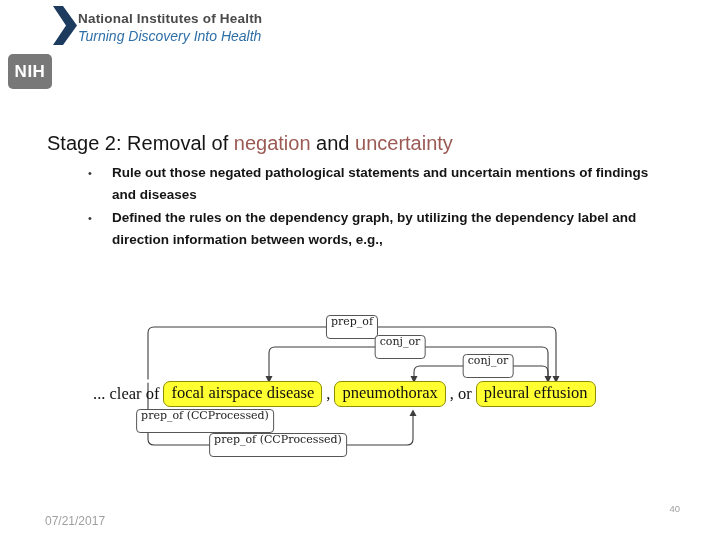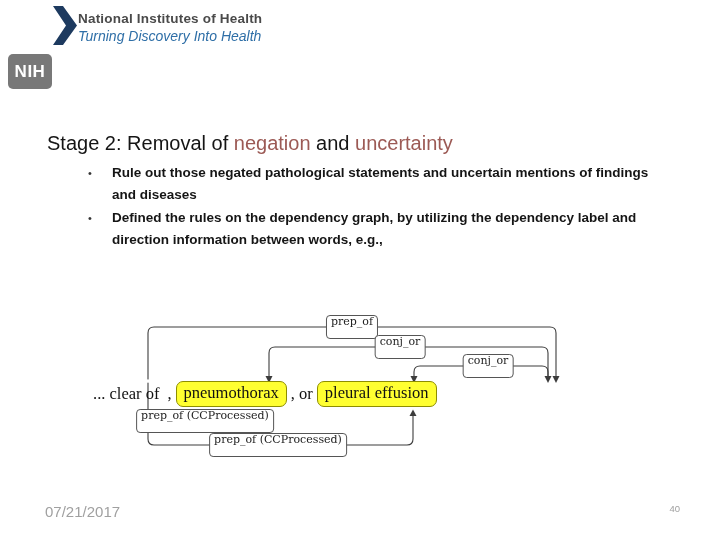--- a/index.html
+++ b/index.html
@@ -38,21 +38,21 @@
   .sentence .plain{margin:0 4px 0 0;}
   .sep{margin:0 4px;}
   .term{background:#ffff31;border:1.6px solid #8e8e00;border-radius:7px;
         padding:1px 7px 3px 7px;color:#111;}
   .arc-label{position:absolute;transform:translate(-50%,-50%);background:#ffffff;
              border:1px solid #555;border-radius:4px;padding:0px 4px 10px 4px;
              font-family:"DejaVu Serif",serif;font-size:11px;color:#222;white-space:nowrap;
              z-index:3;line-height:12px;}
 
   
-  .footer-date{position:absolute;left:45px;top:503px;font-size:15px;color:#a0a0a0;text-align:center;}
+  .footer-date{position:absolute;left:45px;top:514px;font-size:12px;color:#a0a0a0;text-align:center;}
   .footer-center{position:absolute;left:200px;top:503px;width:320px;text-align:center;
                  font-size:9.5px;color:#a0a0a0;}
   .footer-page{position:absolute;left:640px;top:503px;width:40px;text-align:right;
                font-size:9.5px;color:#a0a0a0;}
 </style>
 </head>
 <body>
 
 <div class="slide">
 
@@ -109,20 +109,21 @@
   </svg>
 
   <div class="arc-label" style="left:352px;top:327px;">prep_of</div>
   <div class="arc-label" style="left:400px;top:347px;">conj_or</div>
   <div class="arc-label" style="left:488px;top:366px;">conj_or</div>
   <div class="arc-label" style="left:205px;top:421px;">prep_of (CCProcessed)</div>
   <div class="arc-label" style="left:278px;top:445px;">prep_of (CCProcessed)</div>
 
   <div class="sentence">
     <span class="plain">... clear of</span>
+    <span class="term">focal airspace disease</span>
     <span class="sep">,</span>
     <span class="term">pneumothorax</span>
     <span class="sep">, or</span>
     <span class="term">pleural effusion</span>
   </div>
 
   <div class="footer-date">07/21/2017</div>
   <div class="footer-page">40</div>
 
 </div>

